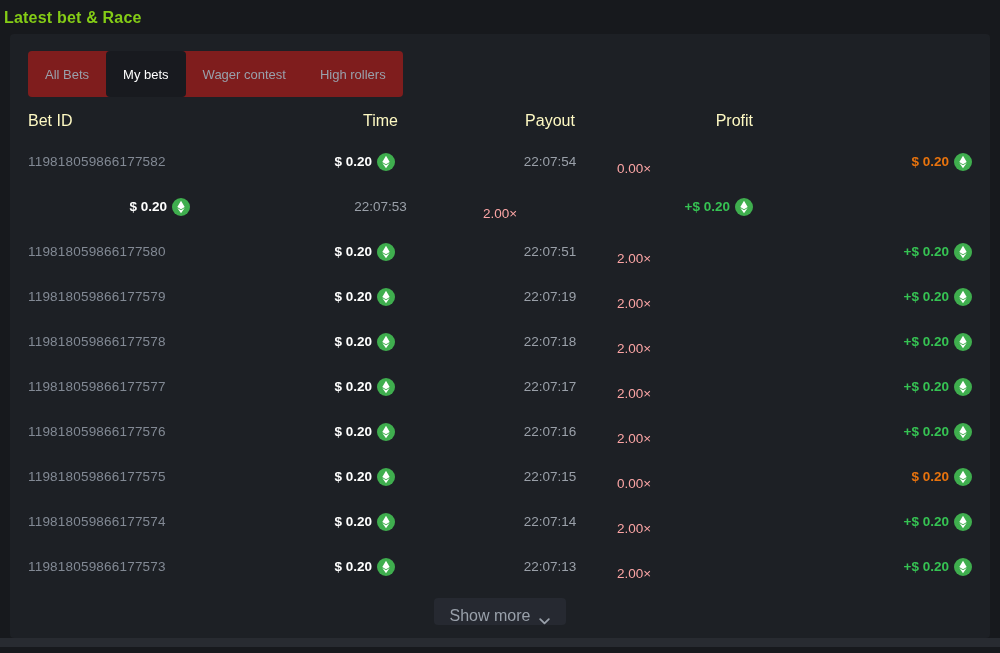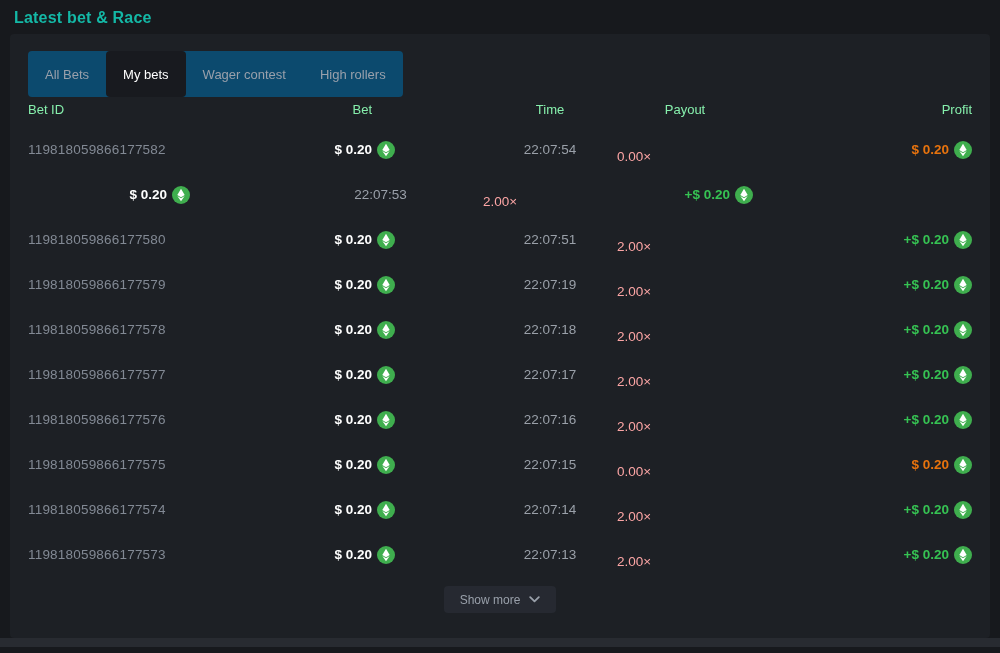--- a/index.html
+++ b/index.html
@@ -4,37 +4,37 @@
 <style>
   * { box-sizing: border-box; margin: 0; padding: 0; }
   html, body { width: 1000px; height: 653px; }
   body {
     background: #17191d;
     font-family: "Liberation Sans", sans-serif;
     overflow: hidden;
     -webkit-font-smoothing: antialiased;
   }
   .page-title {
-    padding: 9px 14px 7px;
+    padding: 9px 4px 7px;
     font-size: 16px;
     font-weight: 700;
-    color: #14b8a6;
+    color: #84cc16;
     letter-spacing: 0.2px;
   }
   .card {
     margin: 0 10px;
     height: 604px;
     background: #1d2025;
     border-radius: 4px;
     padding: 17px 18px 0;
   }
   
   .tabbar {
     display: inline-flex;
-    background: #0c4a6e;
+    background: #7f1d1d;
     border-radius: 4px;
     justify-content: center;
   }
   .tab {
     height: 46px;
     display: flex;
     align-items: center;
     padding: 0 17px;
     font-size: 13px;
     color: #99a0ab;
@@ -47,23 +47,24 @@
     font-weight: 400;
     border-radius: 4px;
   }
   
   .thead, .row {
     display: grid;
     grid-template-columns: 250px 205px 134px 136px 1fr;
     align-items: center;
   }
   .thead {
+    margin-top: 12px;
     height: 24px;
-    font-size: 13px;
-    color: #86efac;
+    font-size: 16px;
+    color: #fef9c3;
   }
   .thead .c-bet    { text-align: right; padding-right: 111px; }
   .thead .c-time   { text-align: center; }
   .thead .c-payout { text-align: center; }
   .thead .c-profit { text-align: right; }
   .tbody { margin-top: 6px; }
   .row { height: 45px; font-size: 13.5px; cursor: pointer; }
   .cell.id     { color: #828994; letter-spacing: 0.2px; }
   .cell.bet    {
     display: flex; justify-content: flex-end; align-items: center;
@@ -75,25 +76,25 @@
   .cell.profit {
     display: flex; justify-content: flex-end; align-items: center;
     gap: 5px; font-weight: 700;
   }
   .cell.profit.win  .amt { color: #36c353; }
   .cell.profit.loss .amt { color: #e8730d; }
   .coin { flex: 0 0 auto; display: block; }
   
   .showmore-wrap { display: flex; justify-content: center; margin-top: 9px; }
   .showmore {
-    display: flex; align-items: center; gap: 9px;
+    display: flex; align-items: flex-end; gap: 9px;
     background: #262931;
     border: none;
     color: #99a0aa;
-    font-size: 12px;
+    font-size: 16px;
     font-family: "Liberation Sans", sans-serif;
     height: 27px;
     padding: 0 16px;
     border-radius: 4px;
     cursor: pointer;
   }
   
   .bottom-strip {
     height: 9px;
     background: #282b31;
@@ -116,21 +117,20 @@
     <div class="tab">
       <span>Wager contest</span>
     </div>
     <div class="tab">
       <span>High rollers</span>
     </div>
   </div>
 
   <div class="thead">
     <div class="c-id">Bet ID</div>
-    <div class="c-bet">Bet</div>
     <div class="c-time">Time</div>
     <div class="c-payout">Payout</div>
     <div class="c-profit">Profit</div>
   </div>
 
   <div class="tbody">
     <div class="row">
       <div class="cell id">119818059866177582</div>
       <div class="cell bet">
         <span class="amt">$ 0.20</span>

